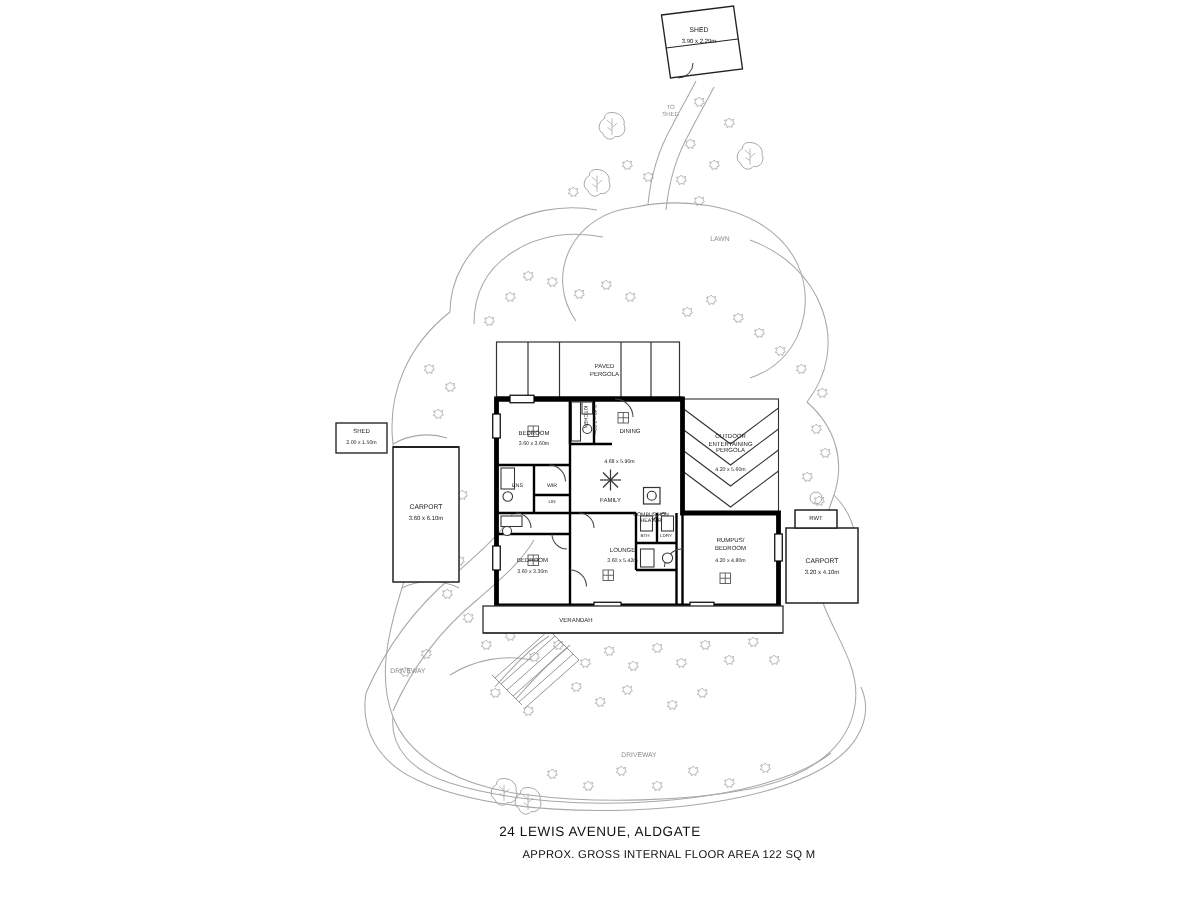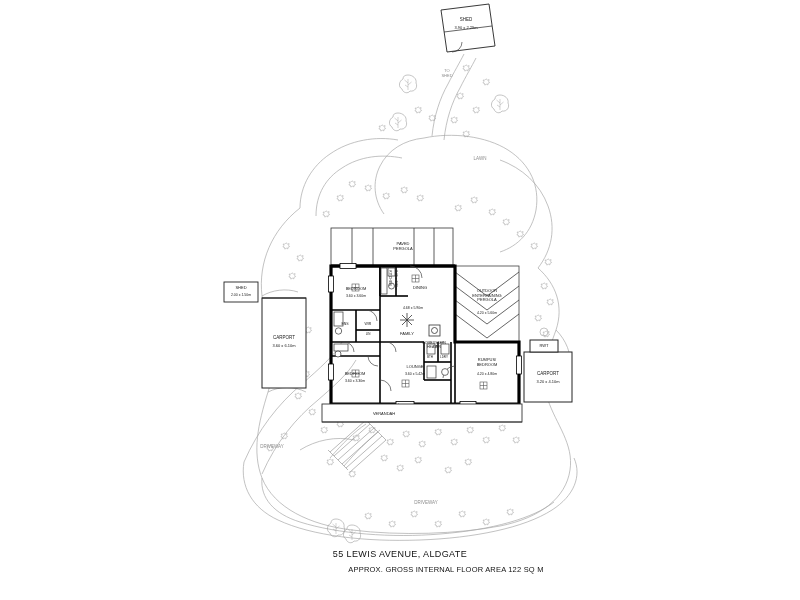--- a/index.html
+++ b/index.html
@@ -292,21 +292,21 @@
       <line x1="412" y1="278.5" x2="419" y2="278.5"></line>
     </g>
   </g>
 
   <g stroke="#333" stroke-width="0.9" fill="none">
     <rect x="322" y="404" width="200" height="18" fill="#fff"></rect>
     <line x1="322" y1="422" x2="522" y2="422"></line>
   </g>
 </svg>
 
-<div class="title-wrap t9" style="top:549px">55 LEWIS AVENUE, ALDGATE</div>
+<div class="title-wrap t9" style="top:549px">24 LEWIS AVENUE, ALDGATE</div>
 <div class="title-wrap t8" style="top:565px">APPROX. GROSS INTERNAL FLOOR AREA  122 SQ M</div>
 
 <div class="lbl ctr t4" style="left:356px;top:289px">BEDROOM</div>
 <div class="lbl ctr t35" style="left:356px;top:296px">3.60 x 3.60m</div>
 
 <div class="lbl ctr t4" style="left:355px;top:374px">BEDROOM</div>
 <div class="lbl ctr t35" style="left:355px;top:381px">3.60 x 3.30m</div>
 
 <div class="lbl ctr t35 vert" style="left:390px;top:278px">KITCHEN</div>
 <div class="lbl ctr t35 vert" style="left:396px;top:280px">2.40 x 2.80m</div>

